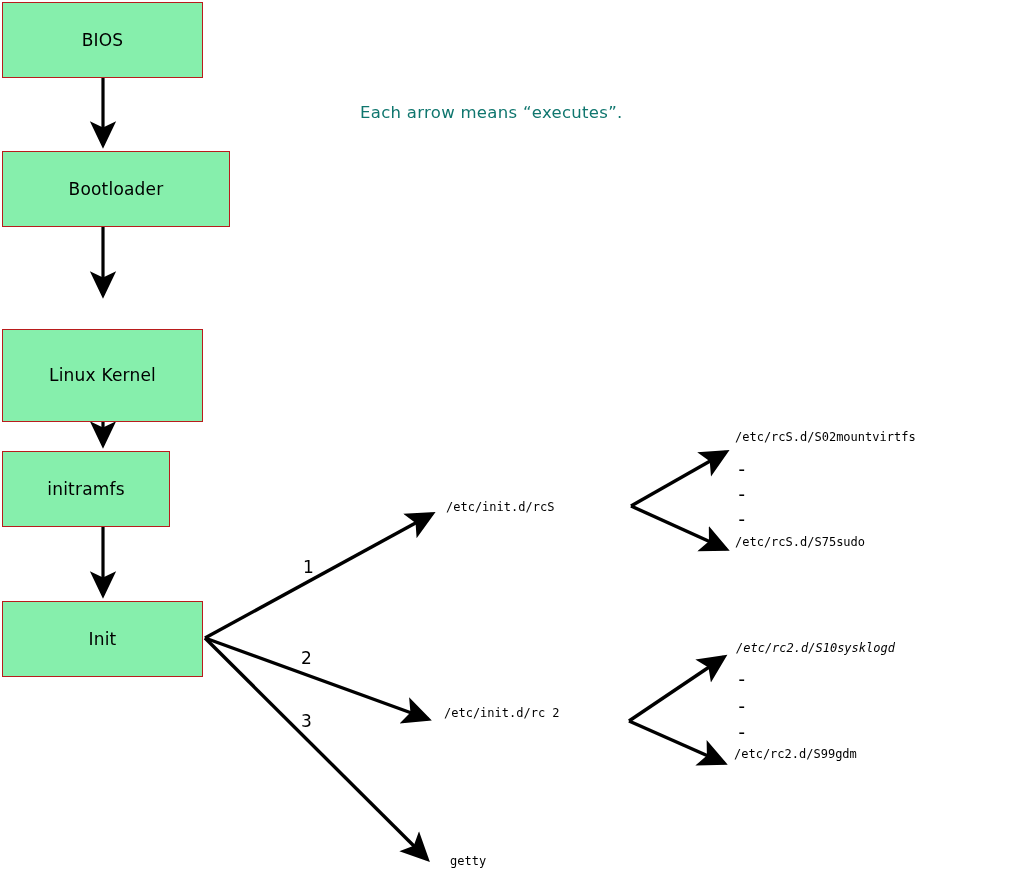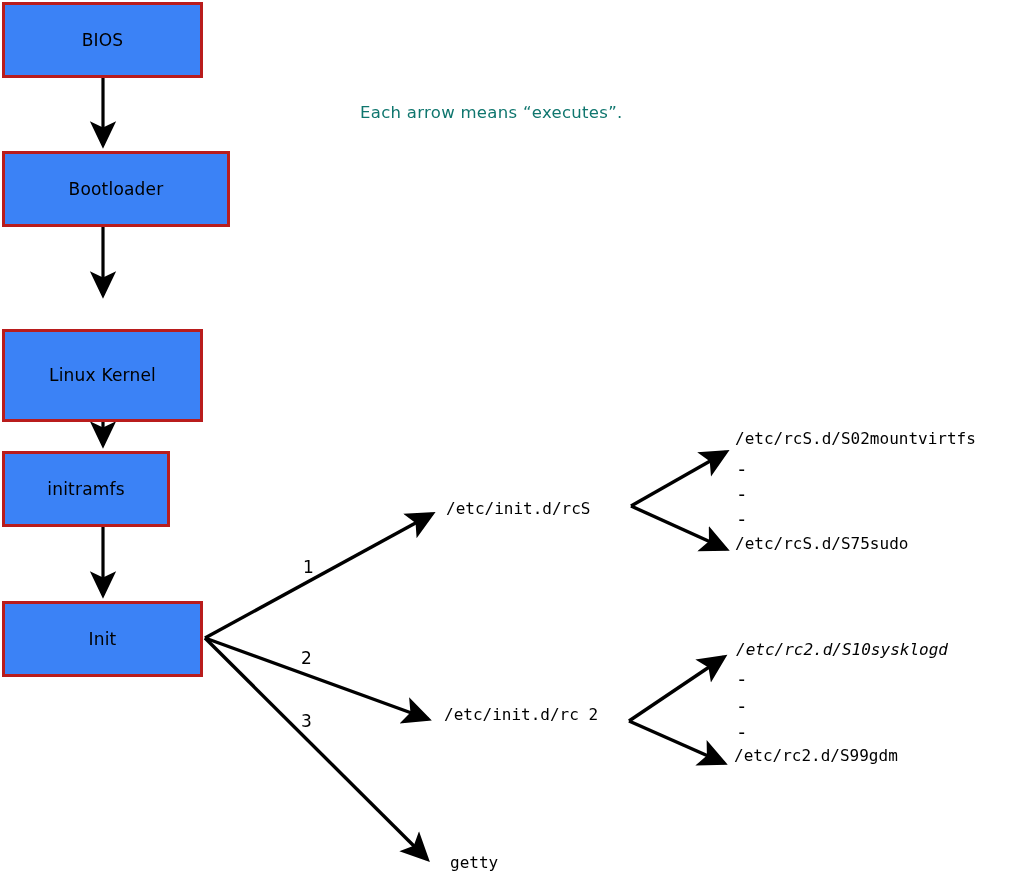--- a/index.html
+++ b/index.html
@@ -18,37 +18,37 @@
   svg.layer {
     position: absolute;
     left: 0;
     top: 0;
     width: 1024px;
     height: 875px;
   }
   .node-box {
     position: absolute;
     box-sizing: border-box;
-    border: 3px solid #b91c1c;
-    background: #3b82f6;
+    border: 1px solid #b91c1c;
+    background: #86efac;
     display: flex;
     align-items: center;
     justify-content: center;
   }
   .node-label {
     font-family: "DejaVu Sans", "Liberation Sans", sans-serif;
     font-size: 17px;
     color: #000000;
     line-height: 1;
     letter-spacing: 0.2px;
   }
   .mono-label {
     position: absolute;
     font-family: "DejaVu Sans Mono", "Liberation Mono", monospace;
-    font-size: 16px;
+    font-size: 12px;
     color: #000000;
     white-space: pre;
     line-height: 1;
   }
   .dash-label {
     position: absolute;
     font-family: "DejaVu Sans Mono", "Liberation Mono", monospace;
     font-size: 19px;
     color: #000000;
     line-height: 1;

